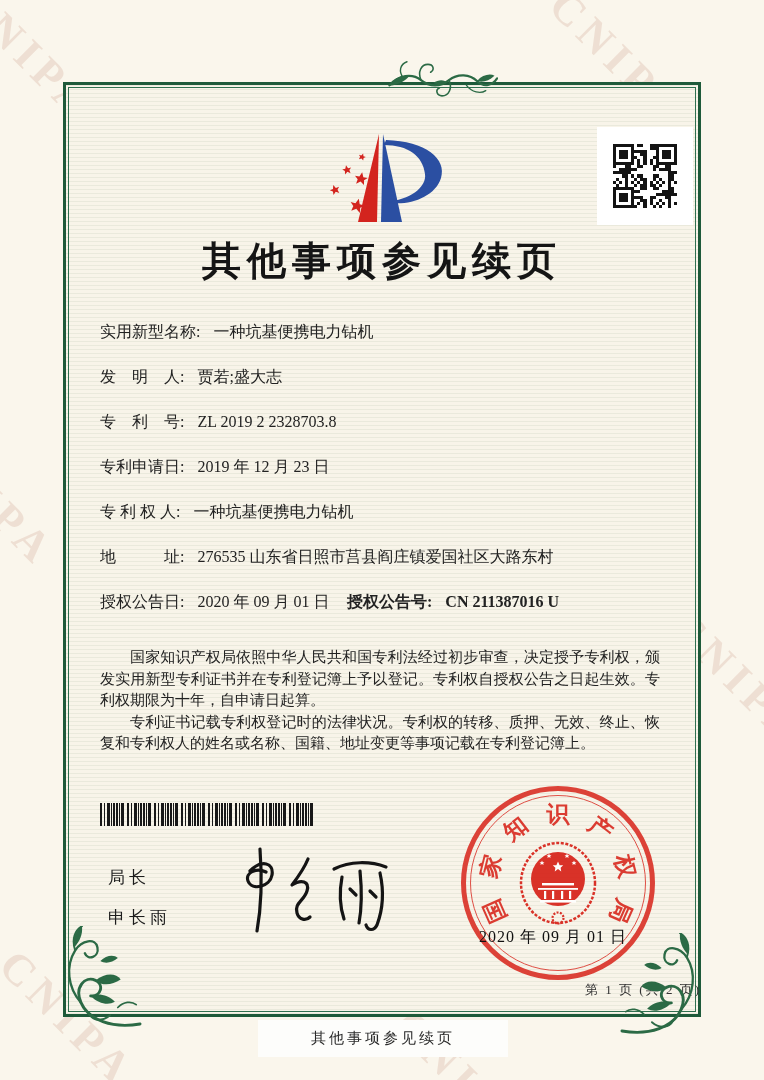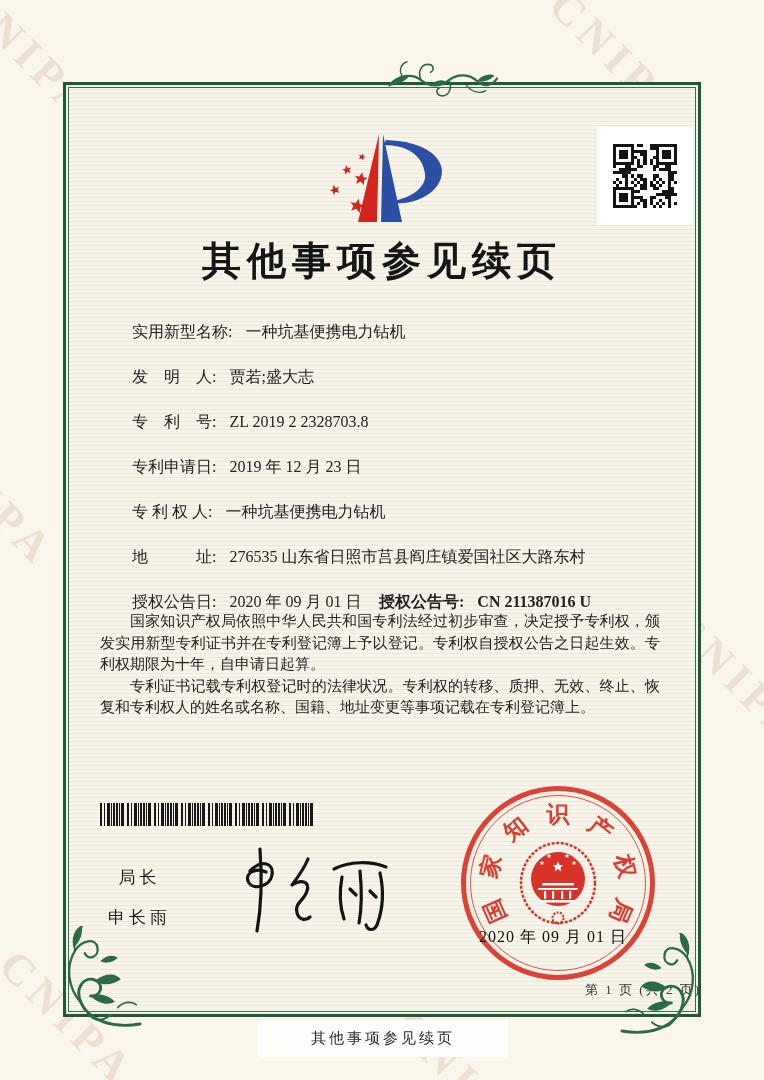--- a/index.html
+++ b/index.html
@@ -27,31 +27,31 @@
   }
   .cert-no{position:absolute;left:100px;top:131px;font-size:16px;letter-spacing:3px;color:#333;}
   .logo{position:absolute;left:300px;top:128px;width:170px;height:112px;}
   .qr-panel{position:absolute;left:597px;top:127px;width:96px;height:98px;background:#ffffff;}
   .qr{position:absolute;left:16px;top:17px;width:64px;height:64px;}
   .title{
     position:absolute;left:63px;top:234px;width:638px;text-align:center;
     font-size:39px;font-weight:bold;letter-spacing:6px;color:#151515;
   }
   .fields{position:absolute;left:100px;top:322px;width:560px;font-size:16px;}
-  .field-row{position:absolute;left:0;height:45px;white-space:nowrap;margin-left:32px;}
+  .field-row{position:absolute;left:0;height:45px;white-space:nowrap;}
   .f-label{margin-right:13px;}
   .grant2{position:absolute;left:247px;top:0;font-weight:bold;}
   .paras{
-    position:absolute;left:100px;top:612px;width:560px;font-size:15px;line-height:21.5px;
-    text-align:justify;color:#222;font-family:Liberation Mono, monospace;
+    position:absolute;left:100px;top:647px;width:560px;font-size:15px;line-height:21.5px;
+    text-align:justify;color:#222;
   }
   .paras p{margin:0;text-indent:2em;}
   .barcode{position:absolute;left:100px;top:803px;width:216px;height:23px;}
   .director-block{position:absolute;left:108px;top:866px;font-size:17px;letter-spacing:4px;color:#1c1c1c;}
-  .director-block div{margin-bottom:17px;text-align:center;}
+  .director-block div{margin-bottom:17px;}
   .signature{position:absolute;left:222px;top:840px;width:180px;height:97px;}
   .seal{
     position:absolute;left:461px;top:786px;width:184px;height:184px;border-radius:50%;
     border:5px solid rgba(216,40,30,0.92);opacity:0.95;
   }
   .seal::after{content:"";position:absolute;inset:4px;border:1.5px solid rgba(216,40,30,0.85);border-radius:50%;}
   .seal-arc{position:absolute;inset:0;}
   .emblem{position:absolute;left:52px;top:50px;width:80px;height:84px;}
   .seal-date{
     position:absolute;left:463px;top:927px;width:180px;text-align:center;

